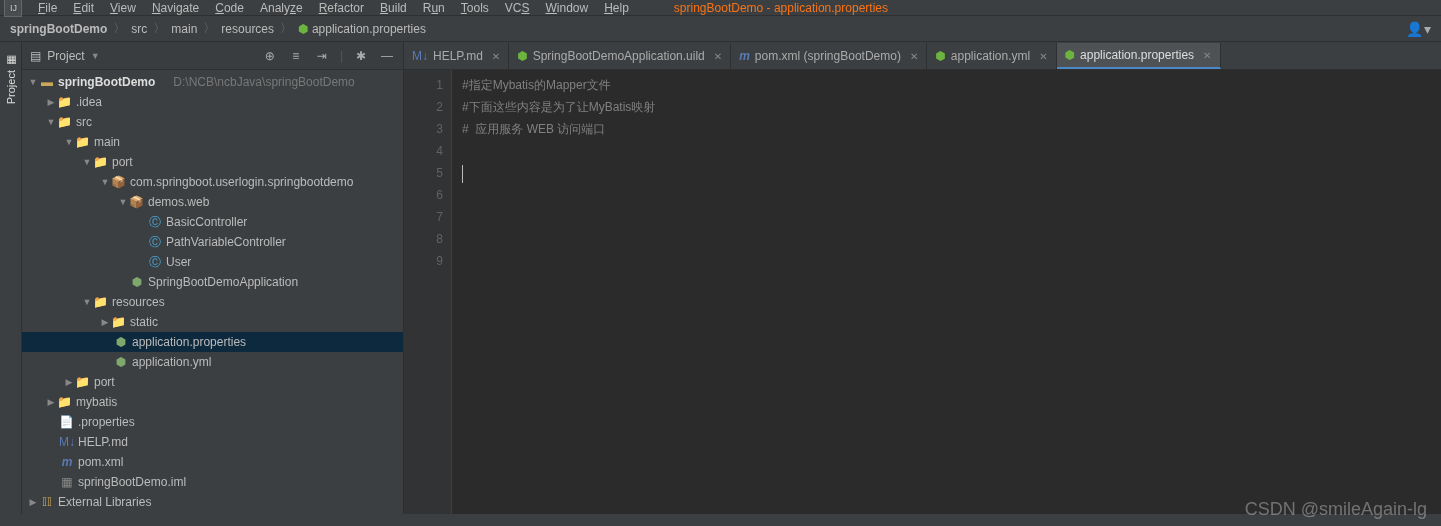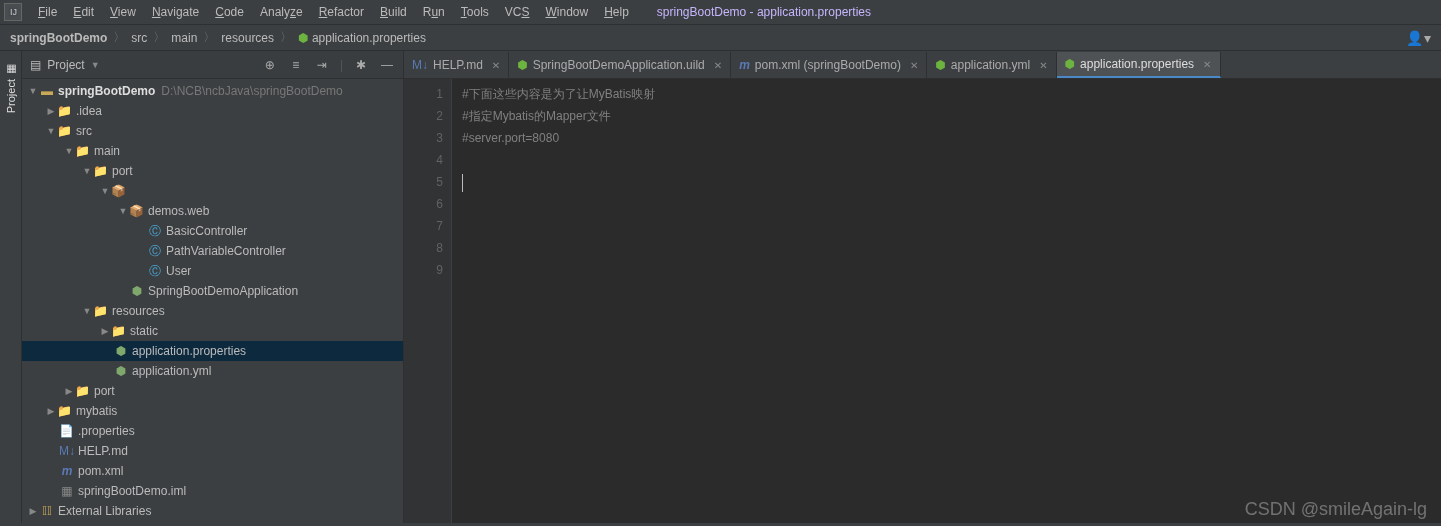--- a/index.html
+++ b/index.html
@@ -1,22 +1,22 @@
 <!DOCTYPE html>
 <html><head>
 <meta charset="utf-8">
 <style>
 *{margin:0;padding:0;box-sizing:border-box;font-family:"Segoe UI",Arial,sans-serif;font-size:12px;user-select:none}
 body{background:#3c3f41;color:#bbbbbb;width:1441px;height:526px;overflow:hidden;position:relative}
-.menubar{height:16px;background:#3c3f41;display:flex;align-items:center;padding:12px 4px;border-bottom:1px solid #2d2f30}
+.menubar{height:16px;background:#3c3f41;display:flex;align-items:center;padding:3px 4px;border-bottom:1px solid #2d2f30}
 .app-icon{width:18px;height:18px;background:#4a4d50;margin-right:8px;display:flex;align-items:center;justify-content:center;border:1px solid #666}
 .app-icon svg{width:12px;height:12px}
 .menu-item{padding:2px 8px;cursor:pointer;color:#bbbbbb}
 .mnemonic{text-decoration:underline}
-.window-title{margin-left:20px;color:#c4b5fd}
+.window-title{margin-left:37px;color:#f97316}
 .breadcrumb{height:26px;background:#3c3f41;display:flex;align-items:center;padding:0 10px;border-bottom:1px solid #2d2f30;justify-content:space-between}
 .crumbs{display:flex;align-items:center;gap:4px}
 .crumb{color:#bbbbbb;cursor:pointer}
 .crumb-sep{color:#777;margin:0 2px}
 .user-ico{color:#aaa;font-size:14px}
 .main{display:flex;height:calc(100% - 54px)}
 .left-gutter{width:22px;background:#3c3f41;border-right:1px solid #2d2f30;display:flex;flex-direction:column;align-items:center;padding-top:12px;gap:20px}
 .vtab{writing-mode:vertical-rl;transform:rotate(180deg);color:#aaa;font-size:11px;cursor:pointer;display:flex;align-items:center;gap:4px}
 .vtab.active{color:#ddd}
 .project-panel{width:382px;background:#3c3f41;border-right:1px solid #2d2f30;display:flex;flex-direction:column}
@@ -25,21 +25,21 @@
 .panel-tools{display:flex;gap:10px;align-items:center}
 .tool-btn{cursor:pointer;color:#aaa;width:16px;height:16px;display:flex;align-items:center;justify-content:center}
 .tree{flex:1;overflow:auto;padding:2px 0}
 .tree-row{height:20px;display:flex;align-items:center;cursor:pointer;white-space:nowrap}
 .tree-row.selected{background:#0d293e}
 .indent{display:inline-block}
 .tw{width:14px;height:14px;display:inline-flex;align-items:center;justify-content:center;color:#888;font-size:9px}
 .tico{width:14px;height:14px;margin-right:4px;display:inline-flex;align-items:center;justify-content:center}
 .tlbl{color:#bbbbbb}
 .tlbl.bold{font-weight:bold;color:#ddd}
-.tpath{color:#777;margin-left:6px}
+.tpath{color:#777;margin-left:18px}
 .fold-y{color:#c9a857}
 .fold-b{color:#5a7ab5}
 .cls-c{color:#4aa5d6}
 .cls-g{color:#7fa86d}
 .editor-area{flex:1;display:flex;flex-direction:column;background:#2b2b2b}
 .tabs{height:28px;background:#3c3f41;display:flex;align-items:flex-end;border-bottom:1px solid #2d2f30}
 .tab{height:26px;padding:0 8px;display:flex;align-items:center;gap:5px;cursor:pointer;border-right:1px solid #2d2f30;color:#aaa;background:#3c3f41}
 .tab.active{background:#4e5254;color:#ddd;border-bottom:2px solid #4a88c7}
 .tab .close{font-size:10px;color:#888;margin-left:4px}
 .editor{flex:1;display:flex;background:#2b2b2b}
@@ -144,20 +144,21 @@
       <div class="tree-row">
           <span class="indent" style="width:58px"></span>
           <span class="tw">▼</span>
           <span class="tico fold-b">📁</span>
           <span class="tlbl">port</span>
         </div>
       <div class="tree-row">
           <span class="indent" style="width:76px"></span>
           <span class="tw">▼</span>
           <span class="tico fold-y">📦</span>
+          <span class="tlbl">com.springboot.userlogin.springbootdemo</span>
         </div>
       <div class="tree-row">
           <span class="indent" style="width:94px"></span>
           <span class="tw">▼</span>
           <span class="tico fold-y">📦</span>
           <span class="tlbl">demos.web</span>
         </div>
       <div class="tree-row">
           <span class="indent" style="width:126px"></span>
           <span class="tico cls-c">Ⓒ</span>
@@ -275,23 +276,23 @@
           <div>2</div>
           <div>3</div>
         <div>4</div>
           <div>5</div>
           <div>6</div>
         <div>7</div>
           <div>8</div>
           <div>9</div>
       </div>
       <div class="code">
+        <div class="code-line comment">#指定Mybatis的Mapper文件</div>
         <div class="code-line comment">#下面这些内容是为了让MyBatis映射</div>
-        <div class="code-line comment">#指定Mybatis的Mapper文件</div>
-        <div class="code-line comment">#server.port=8080</div>
+        <div class="code-line comment">#  应用服务 WEB 访问端口</div>
         <div class="code-line"></div>
         <div class="code-line"><span class="caret"></span></div>
       </div>
     </div>
   </div>
 </div>
 
 <div class="watermark">CSDN @smileAgain-lg</div>
 
 </body></html>

